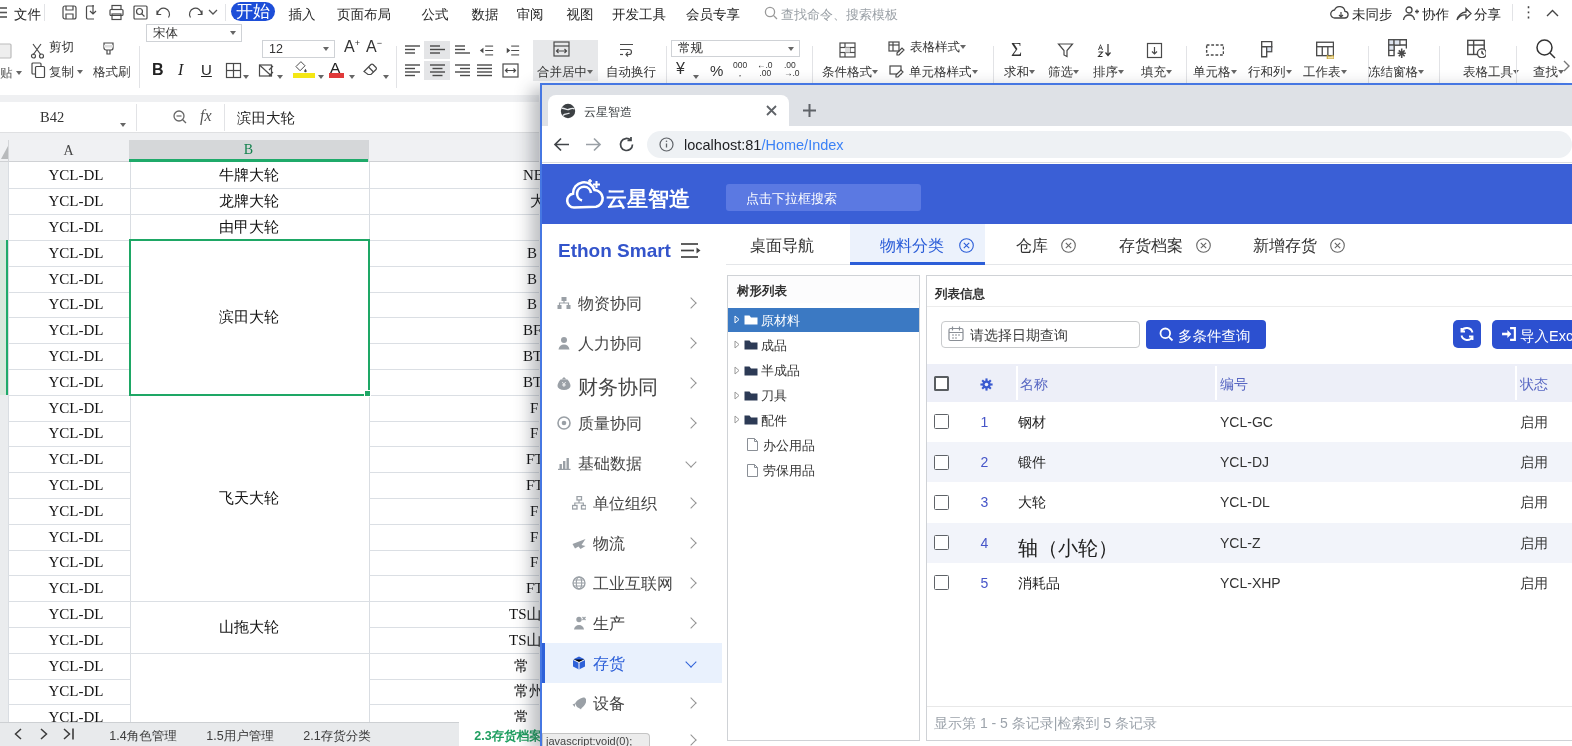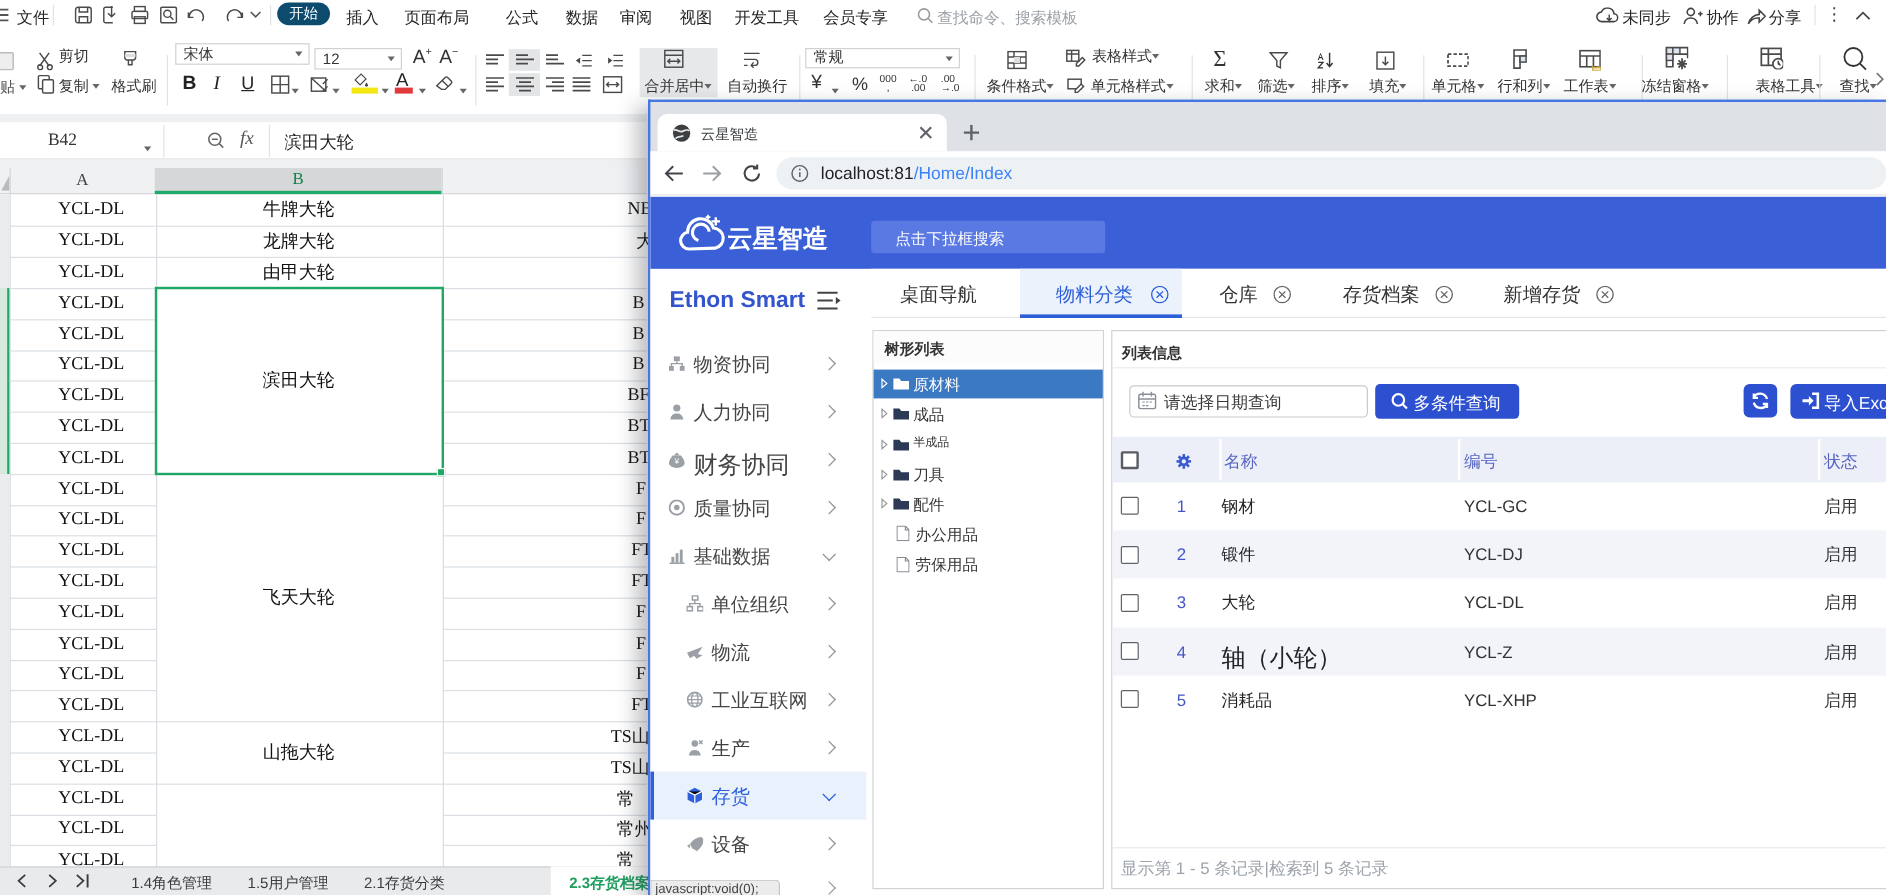--- a/index.html
+++ b/index.html
@@ -53,21 +53,21 @@
 <svg class="b" style="left:155px;top:4px" width="17" height="17" viewBox="0 0 17 17">
       <path d="M13.5 13.5a6 6 0 1 0-11-3.2M2 6.5v4h4.2" stroke="#4a4a4a" fill="none" stroke-width="1.2"></path>
     </svg>
 <svg class="b" style="left:187px;top:4px" width="17" height="17" viewBox="0 0 17 17">
       <path d="M3.5 13.5a6 6 0 1 1 11-3.2M15 6.5v4h-4.2" stroke="#4a4a4a" fill="none" stroke-width="1.2"></path>
     </svg>
 <svg class="b" style="left:208px;top:9px" width="10" height="7" viewBox="0 0 10 7">
       <path d="M1 1l4 4 4-4" stroke="#555" fill="none" stroke-width="1.3"></path>
     </svg>
 <div class="vl" style="left:224.5px;top:4px;height:17px"></div>
-<div class="b c" style="left:231px;top:1.5px;width:44px;height:19.5px;border-radius:10px;background:#0c4a6e;color:#fff;font-size:12px">开始</div>
+<div class="b c" style="left:231px;top:1.5px;width:44px;height:19.5px;border-radius:10px;background:#1d4ed8;color:#fff;font-size:17px">开始</div>
 <div class="mi" style="left:302px;top:6px;transform:translateX(-50%)">插入</div>
 <div class="mi" style="left:364px;top:6px;transform:translateX(-50%)">页面布局</div>
 <div class="mi" style="left:435px;top:6px;transform:translateX(-50%)">公式</div>
 <div class="mi" style="left:485px;top:6px;transform:translateX(-50%)">数据</div>
 <div class="mi" style="left:530px;top:6px;transform:translateX(-50%)">审阅</div>
 <div class="mi" style="left:580px;top:6px;transform:translateX(-50%)">视图</div>
 <div class="mi" style="left:639px;top:6px;transform:translateX(-50%)">开发工具</div>
 <div class="mi" style="left:713px;top:6px;transform:translateX(-50%)">会员专享</div>
 <svg class="b" style="left:764px;top:6px" width="14" height="14" viewBox="0 0 14 14">
       <circle cx="6" cy="6" r="4.6" stroke="#999" fill="none" stroke-width="1.3"></circle>
@@ -110,21 +110,21 @@
       <rect x="5.5" y="4.5" width="9" height="11" rx="1" fill="#fff" stroke="#4a4a4a" stroke-width="1.2"></rect>
     </svg>
 <div class="rt b" style="left:49px;top:64px">复制 <span class="cart"></span></div>
 <svg class="b" style="left:100px;top:41px" width="17" height="18" viewBox="0 0 17 17">
       <path d="M4 1.5h9v5a2 2 0 0 1-2 2H6a2 2 0 0 1-2-2z" stroke="#4a4a4a" fill="none" stroke-width="1.2"></path>
       <path d="M7 8.5v4h3v-4" stroke="#4a4a4a" fill="none" stroke-width="1.2"></path>
       <rect x="4" y="3.5" width="9" height="2.5" fill="#ddd" stroke="none"></rect>
     </svg>
 <div class="rt b" style="left:93px;top:64px">格式刷</div>
 <div class="vl" style="left:139px;top:46px;height:42px"></div>
-<div class="combo" style="left:146px;top:36px;width:112px;height:18px">宋体<span class="cart"></span></div>
+<div class="combo" style="left:146px;top:24px;width:96px;height:18px">宋体<span class="cart"></span></div>
 <div class="combo" style="left:262px;top:40px;width:73px;height:18px">12<span class="cart"></span></div>
 <div class="b" style="left:344px;top:38px;font-size:16px;color:#333">A<sup style="font-size:9px">+</sup></div>
 <div class="b" style="left:366px;top:38px;font-size:16px;color:#333">A<sup style="font-size:9px">−</sup></div>
 <div class="b" style="left:152px;top:61px;font-size:16px;font-weight:bold;color:#222">B</div>
 <div class="b ser" style="left:178px;top:61px;font-size:16px;font-style:italic;color:#222">I</div>
 <div class="b" style="left:201px;top:61px;font-size:15px;color:#222;text-decoration:underline">U</div>
 <svg class="b" style="left:225px;top:62px" width="17" height="17" viewBox="0 0 17 17">
       <rect x="1.5" y="1.5" width="14" height="14" stroke="#4a4a4a" fill="none" stroke-width="1.2"></rect>
       <line x1="8.5" y1="1.5" x2="8.5" y2="15.5" stroke="#4a4a4a" fill="none" stroke-width="1.2"></line>
       <line x1="1.5" y1="8.5" x2="15.5" y2="8.5" stroke="#4a4a4a" fill="none" stroke-width="1.2"></line>
@@ -614,21 +614,21 @@
 <svg class="b" style="left:744px;top:339.0px" width="14" height="11" viewBox="0 0 14 11">
       <path d="M0.5 1.5h5l1.5 2h6.5v7h-13z" fill="#2c3a55"></path>
     </svg>
 <div class="b" style="left:761px;top:336.5px;font-size:13px;color:#333;white-space:nowrap">成品</div>
 <svg class="b" style="left:734px;top:365.5px" width="6" height="9" viewBox="0 0 6 9">
       <path d="M1 1l4 3.5L1 8z" stroke="#999" fill="none" stroke-width="1"></path>
     </svg>
 <svg class="b" style="left:744px;top:364.5px" width="14" height="11" viewBox="0 0 14 11">
       <path d="M0.5 1.5h5l1.5 2h6.5v7h-13z" fill="#2c3a55"></path>
     </svg>
-<div class="b" style="left:761px;top:362px;font-size:10px;color:#333;white-space:nowrap">半成品</div>
+<div class="b" style="left:761px;top:362px;font-size:13px;color:#333;white-space:nowrap">半成品</div>
 <svg class="b" style="left:734px;top:390.5px" width="6" height="9" viewBox="0 0 6 9">
       <path d="M1 1l4 3.5L1 8z" stroke="#999" fill="none" stroke-width="1"></path>
     </svg>
 <svg class="b" style="left:744px;top:389.5px" width="14" height="11" viewBox="0 0 14 11">
       <path d="M0.5 1.5h5l1.5 2h6.5v7h-13z" fill="#2c3a55"></path>
     </svg>
 <div class="b" style="left:761px;top:387px;font-size:13px;color:#333;white-space:nowrap">刀具</div>
 <svg class="b" style="left:734px;top:415.0px" width="6" height="9" viewBox="0 0 6 9">
       <path d="M1 1l4 3.5L1 8z" stroke="#999" fill="none" stroke-width="1"></path>
     </svg>

